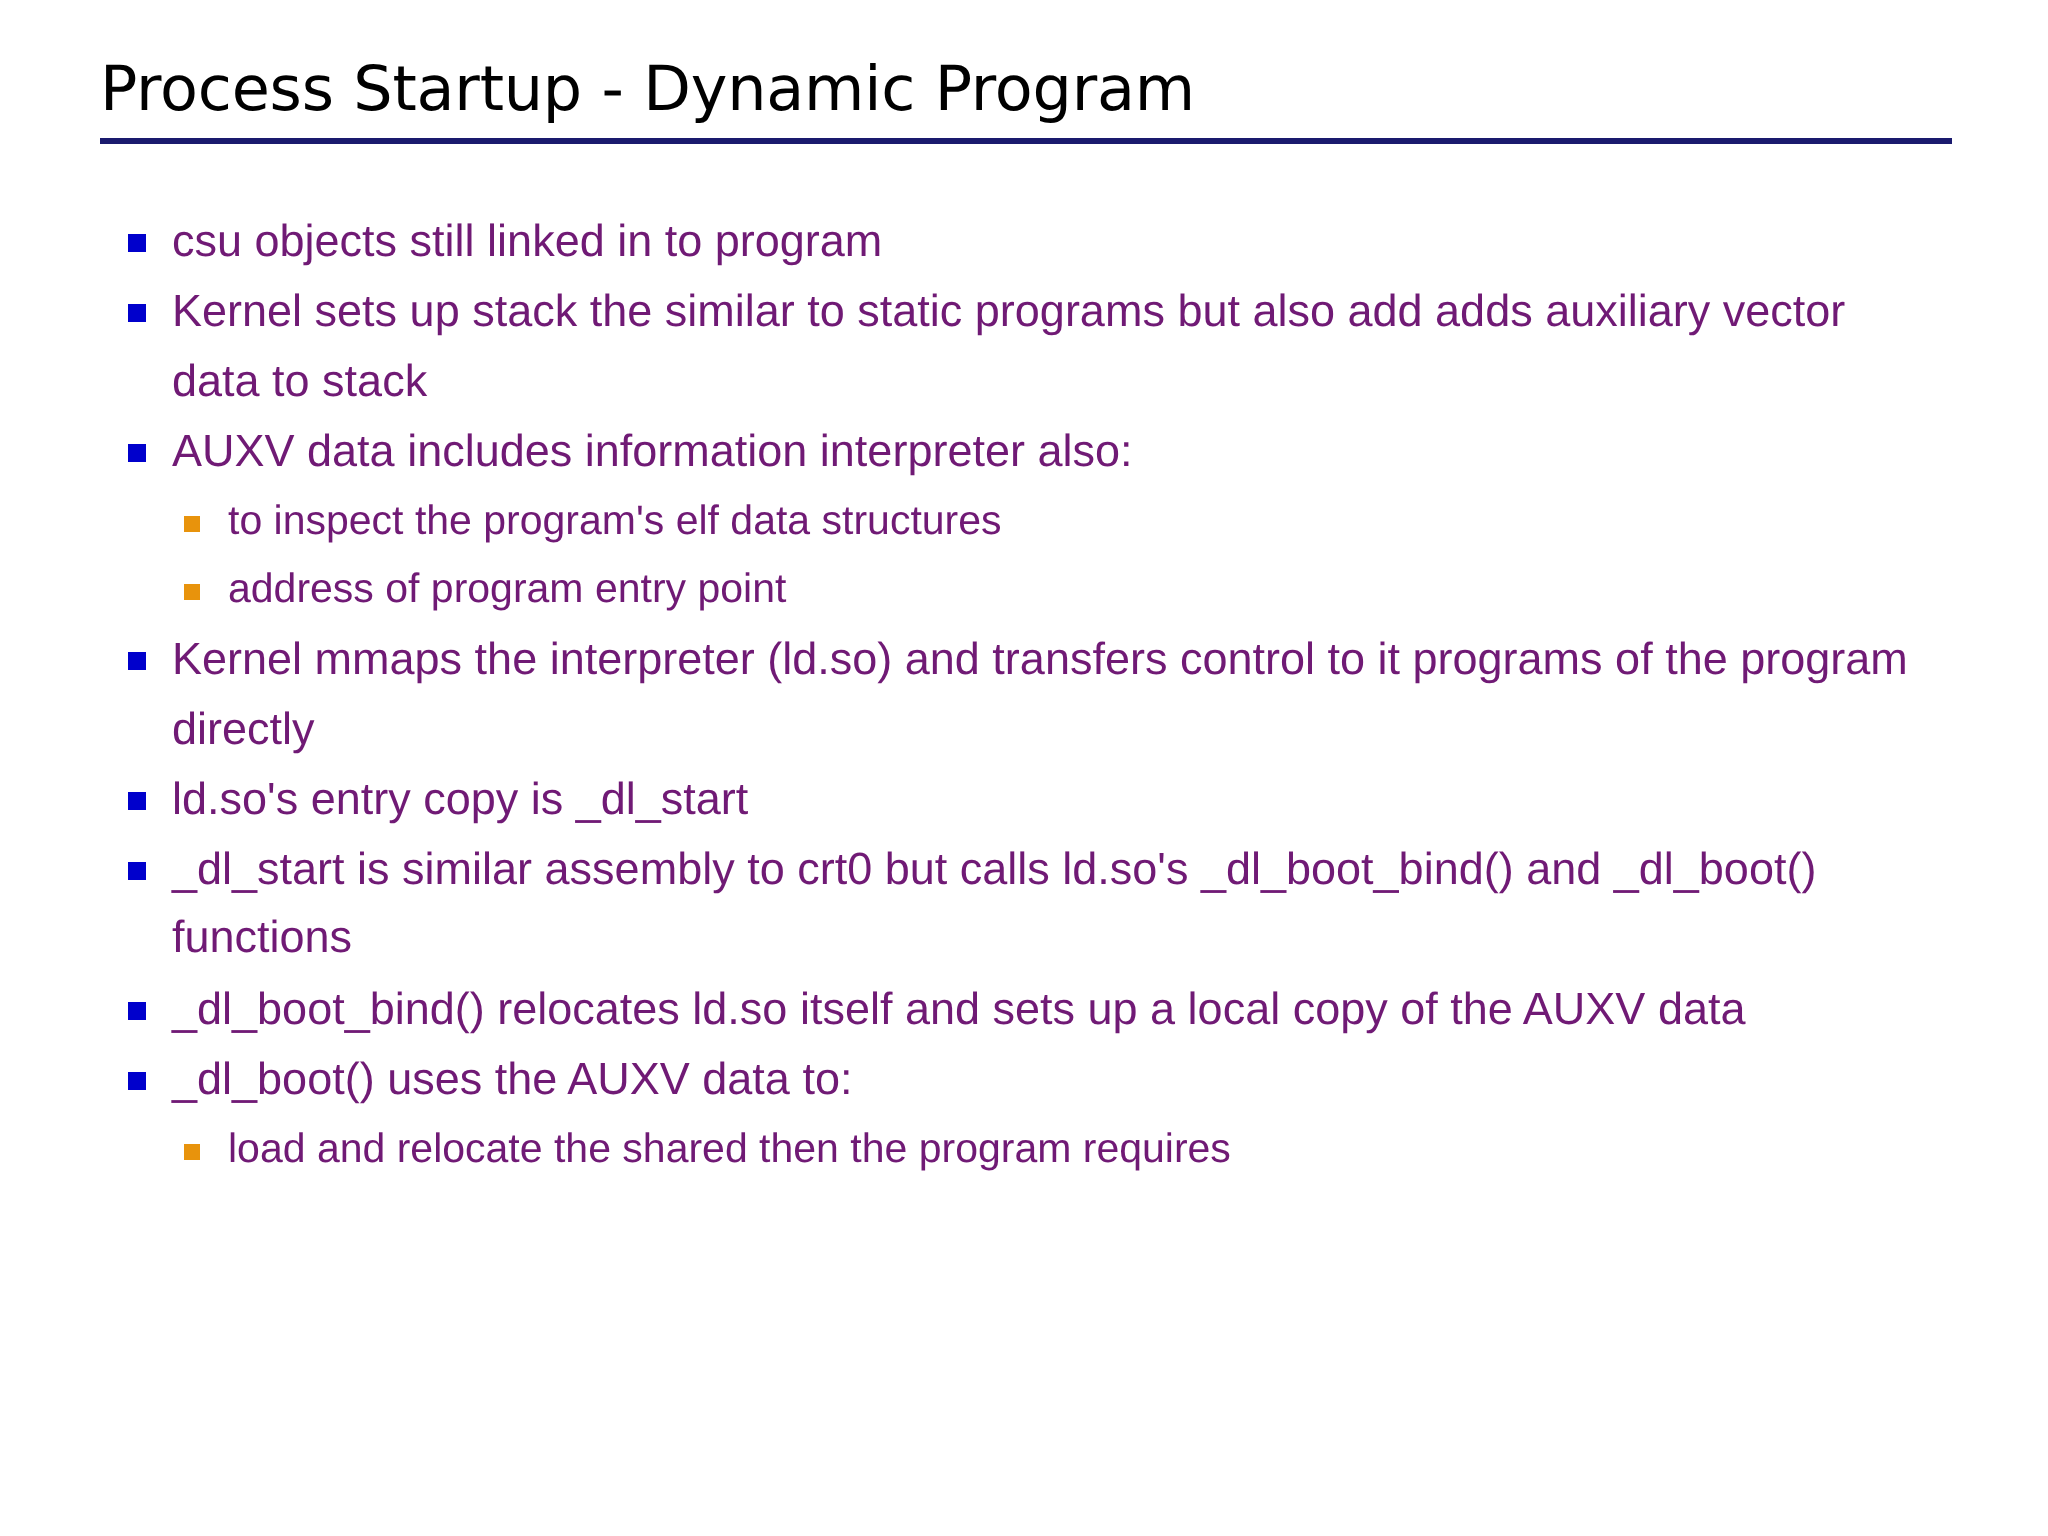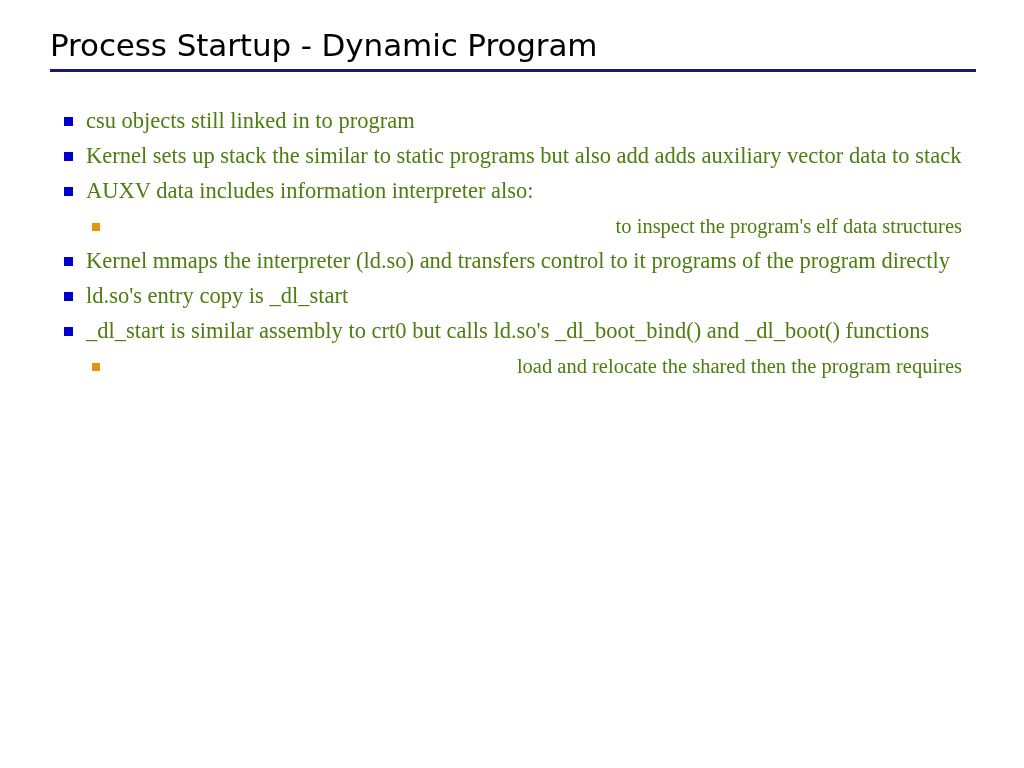--- a/index.html
+++ b/index.html
@@ -59,22 +59,22 @@
   }
 
   ul.level1 {
     list-style: none;
     margin: 0;
     padding: 0;
   }
 
   li.bullet {
     position: relative;
-    color: #4d7c0f;
-    font-family: Liberation Serif, serif;
+    color: #701a75;
+    font-family: Liberation Sans, sans-serif;
     margin: 0;
     padding: 0;
   }
 
   
   li.lvl1 {
     font-size: 22.5px;
     line-height: 34.6px;
     padding-left: 24px;
     margin: 0 0 0.5px 0;
@@ -95,21 +95,20 @@
   ul.level2 {
     list-style: none;
     margin: 0;
     padding: 0;
   }
   li.lvl2 {
     font-size: 20.5px;
     line-height: 34.6px;
     padding-left: 52px;
     margin: 0;
-    text-align: right;
   }
   li.lvl2 > .marker {
     position: absolute;
     left: 30px;
     top: 14px;
     width: 8px;
     height: 8px;
     background: #e8930c;
   }
   li.lvl2 > .text {
@@ -138,33 +137,45 @@
         </li>
         <li class="bullet lvl1">
           <span class="marker" style="background: rgb(0, 0, 204);"></span>
           <span class="text">AUXV data includes information interpreter also:</span>
         </li>
         <ul class="level2">
           <li class="bullet lvl2">
             <span class="marker" style="background: rgb(232, 147, 12);"></span>
             <span class="text">to inspect the program's elf data structures</span>
           </li>
+          <li class="bullet lvl2">
+            <span class="marker" style="background: rgb(232, 147, 12);"></span>
+            <span class="text">address of program entry point</span>
+          </li>
         </ul>
         <li class="bullet lvl1">
           <span class="marker" style="background: rgb(0, 0, 204);"></span>
           <span class="text">Kernel mmaps the interpreter (ld.so) and transfers control to it programs of the program directly</span>
         </li>
         <li class="bullet lvl1">
           <span class="marker" style="background: rgb(0, 0, 204);"></span>
           <span class="text">ld.so's entry copy is _dl_start</span>
         </li>
         <li class="bullet lvl1">
           <span class="marker" style="background: rgb(0, 0, 204);"></span>
           <span class="text">_dl_start is similar assembly to crt0 but calls ld.so's _dl_boot_bind() and _dl_boot() functions</span>
         </li>
+        <li class="bullet lvl1">
+          <span class="marker" style="background: rgb(0, 0, 204);"></span>
+          <span class="text">_dl_boot_bind() relocates ld.so itself and sets up a local copy of the AUXV data</span>
+        </li>
+        <li class="bullet lvl1">
+          <span class="marker" style="background: rgb(0, 0, 204);"></span>
+          <span class="text">_dl_boot() uses the AUXV data to:</span>
+        </li>
         <ul class="level2">
           <li class="bullet lvl2">
             <span class="marker" style="background: rgb(232, 147, 12);"></span>
             <span class="text">load and relocate the shared then the program requires</span>
           </li>
         </ul>
       </ul>
   </div>
 
 </div>

